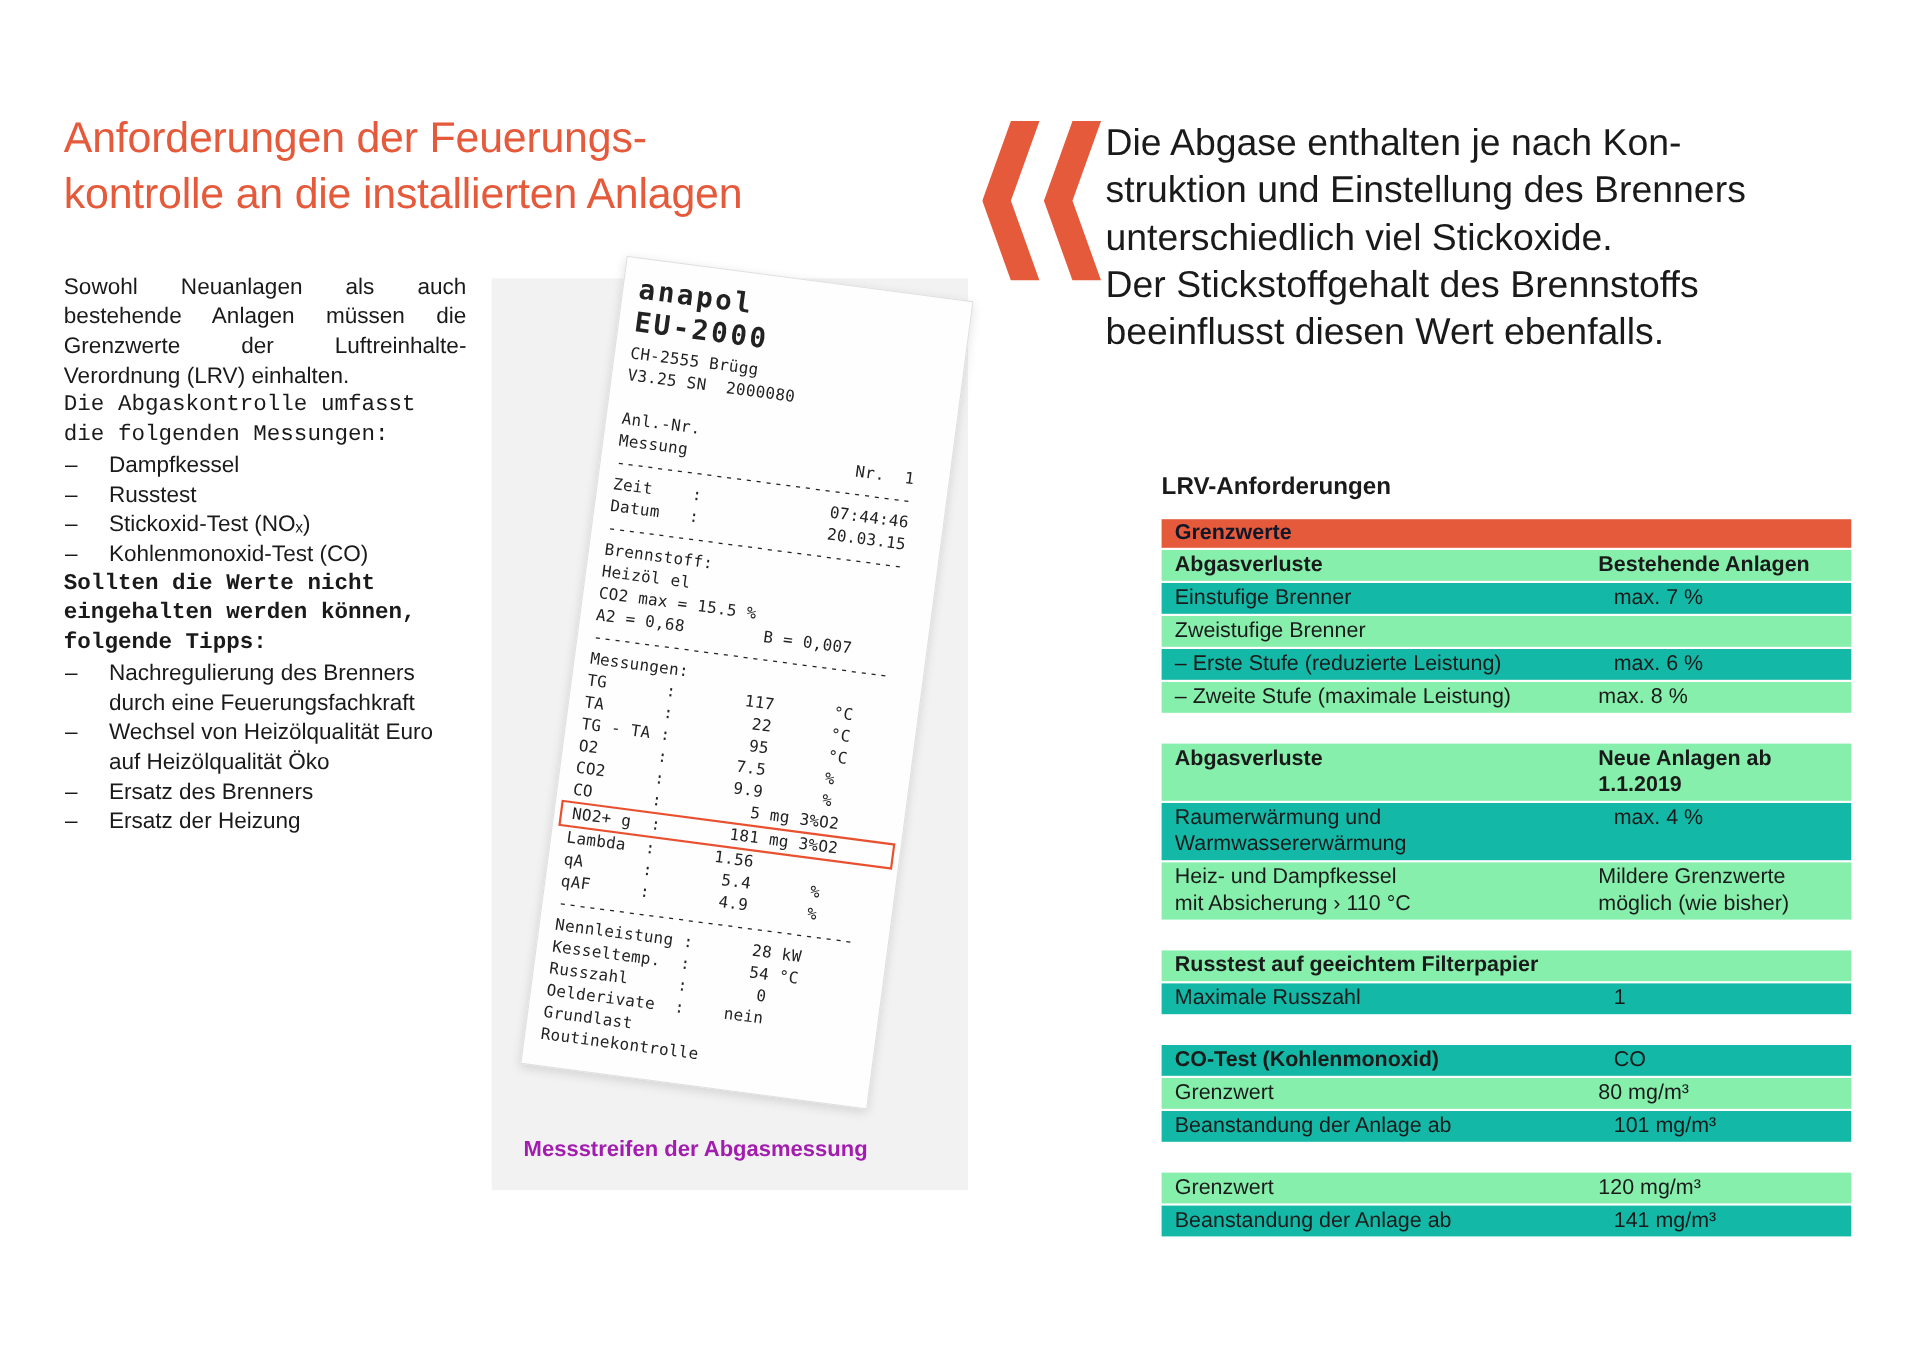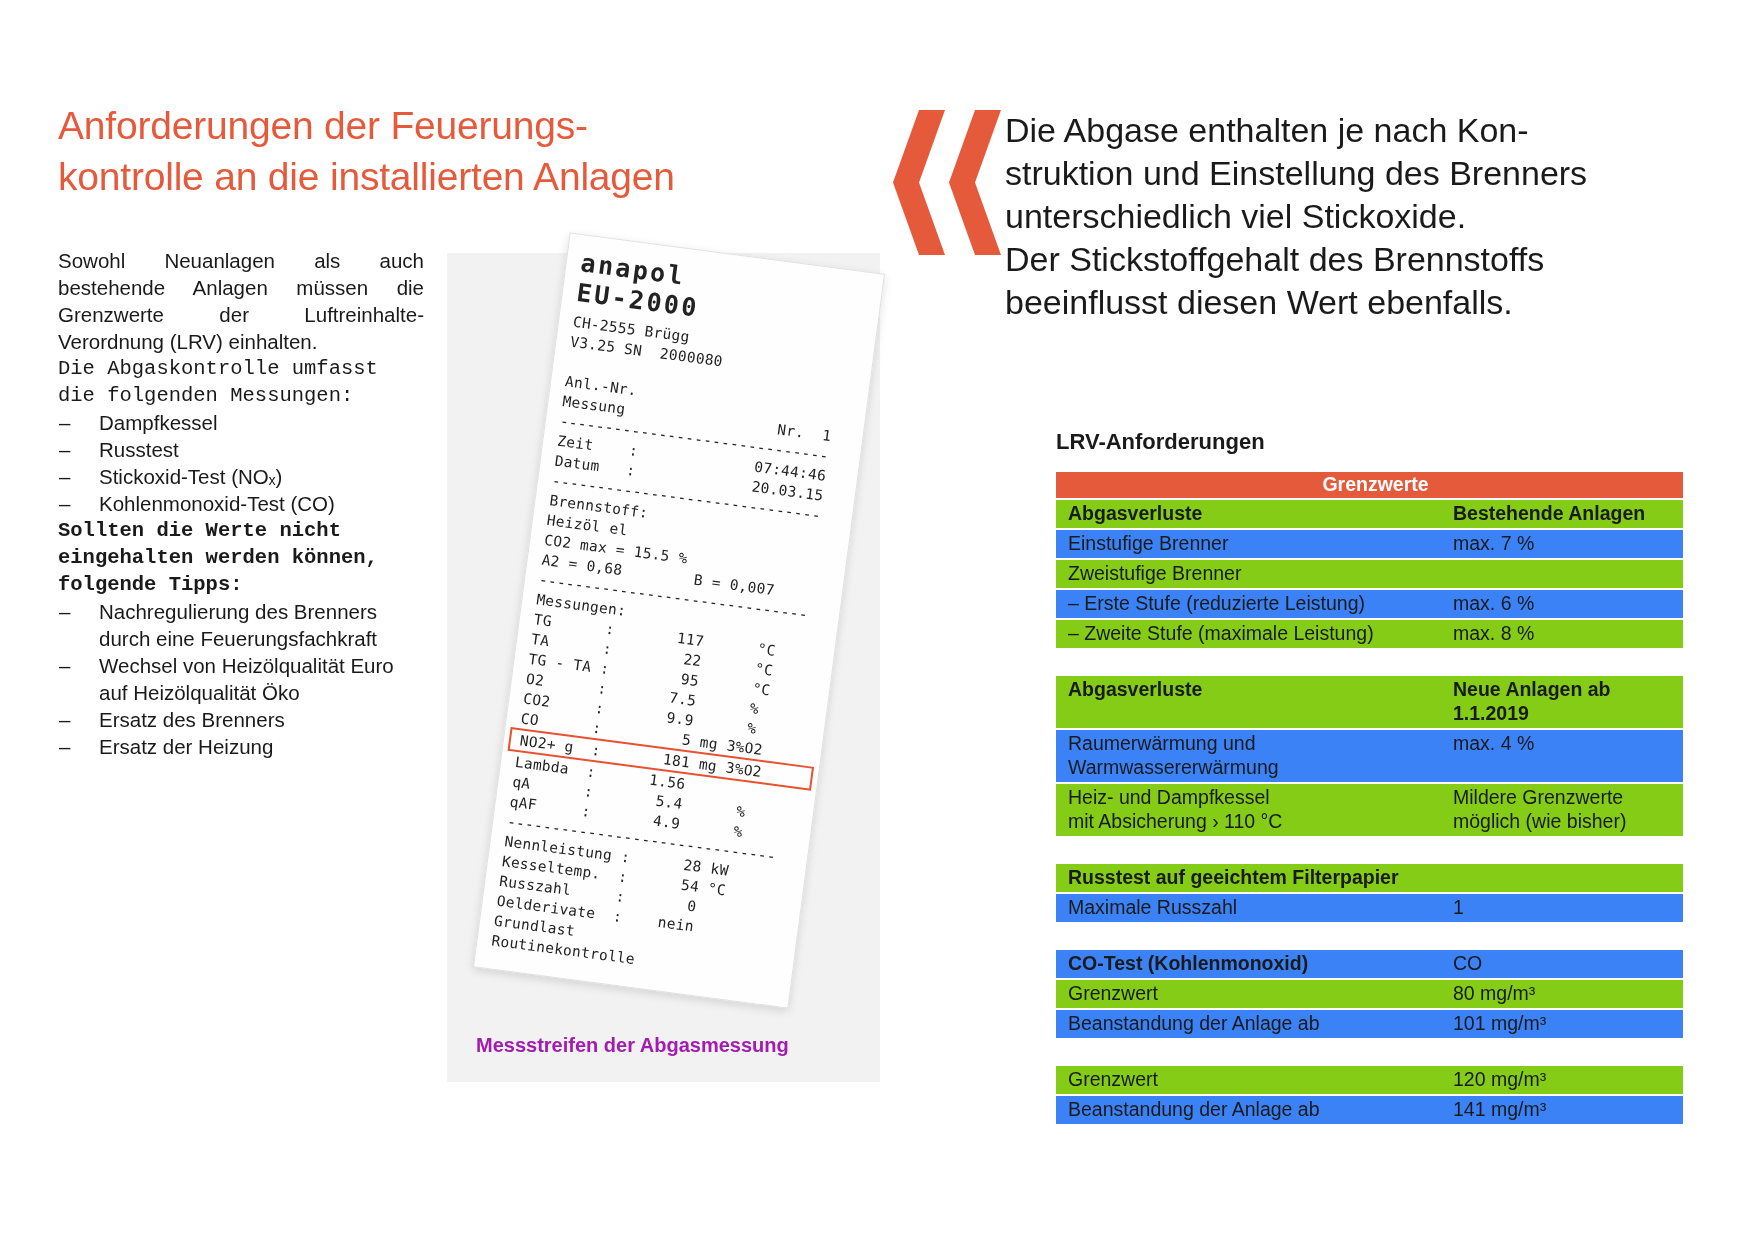--- a/index.html
+++ b/index.html
@@ -58,25 +58,25 @@
     position:absolute;left:1005px;top:109px;width:680px;
     font-size:34px;line-height:43px;white-space:pre-line;color:#1a1a1a;
   }
   
   .table-title{
     position:absolute;left:1056px;top:429px;
     font-size:22px;font-weight:bold;
   }
   .lrv-table{position:absolute;left:1056px;top:472px;width:627px;font-size:19.5px;}
   .thead{
-    background:#E65A3C;color:#ffffff;font-weight:bold;
-    padding:1px 0 3px 12px;height:22px;line-height:22px;margin-bottom:2px;text-align:center;
-  }
-  .row{display:flex;background:#84cc16;margin-bottom:2px;padding:1px 0 3px;}
-  .row.light{background:#3b82f6;}
+    background:#E65A3C;color:#0f172a;font-weight:bold;
+    padding:1px 0 3px 12px;height:22px;line-height:22px;margin-bottom:2px;
+  }
+  .row{display:flex;background:#86efac;margin-bottom:2px;padding:1px 0 3px;}
+  .row.light{background:#14b8a6;gap:14px;}
   .row .lbl{width:385px;padding-left:12px;line-height:24px;white-space:pre-line;}
   .row .val{flex:1;line-height:24px;white-space:pre-line;}
   .row .bold{font-weight:bold;}
   .gap{height:26px;}
 </style>
 </head>
 <body>
 
 <h1 class="heading" style="margin:0;white-space:pre-line">Anforderungen der Feuerungs-
 kontrolle an die installierten Anlagen</h1>

